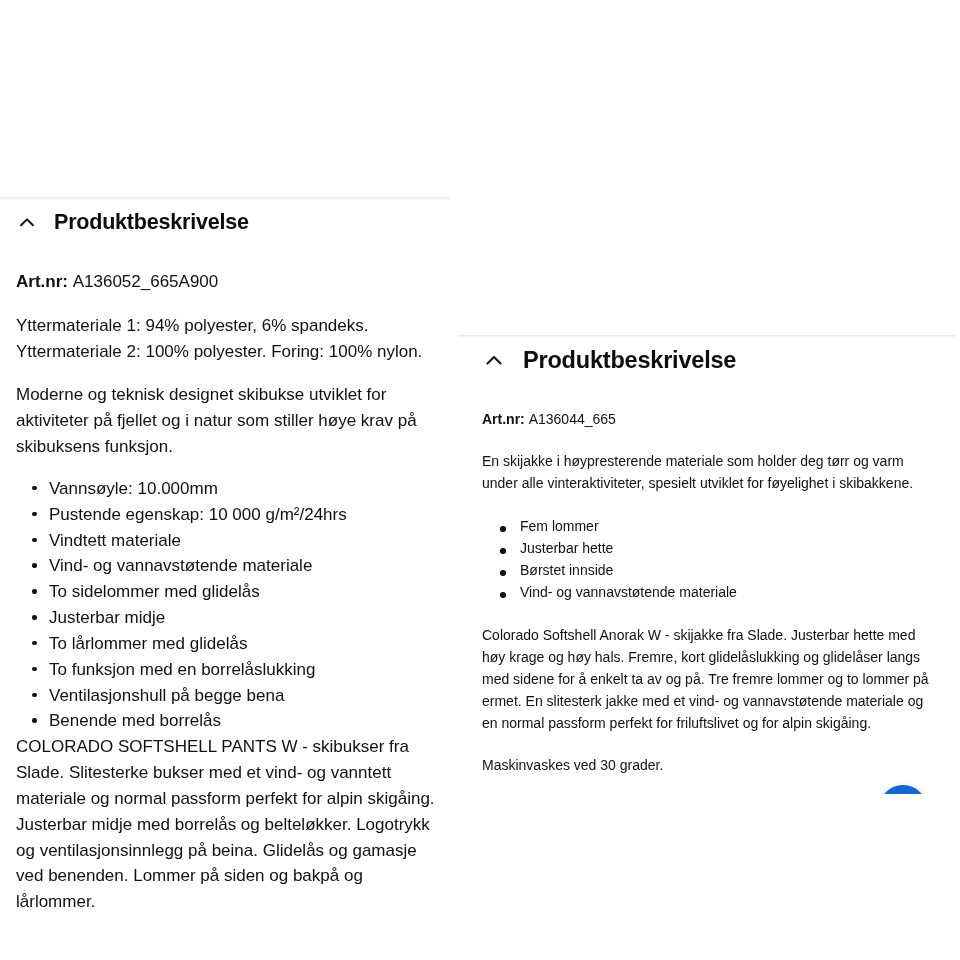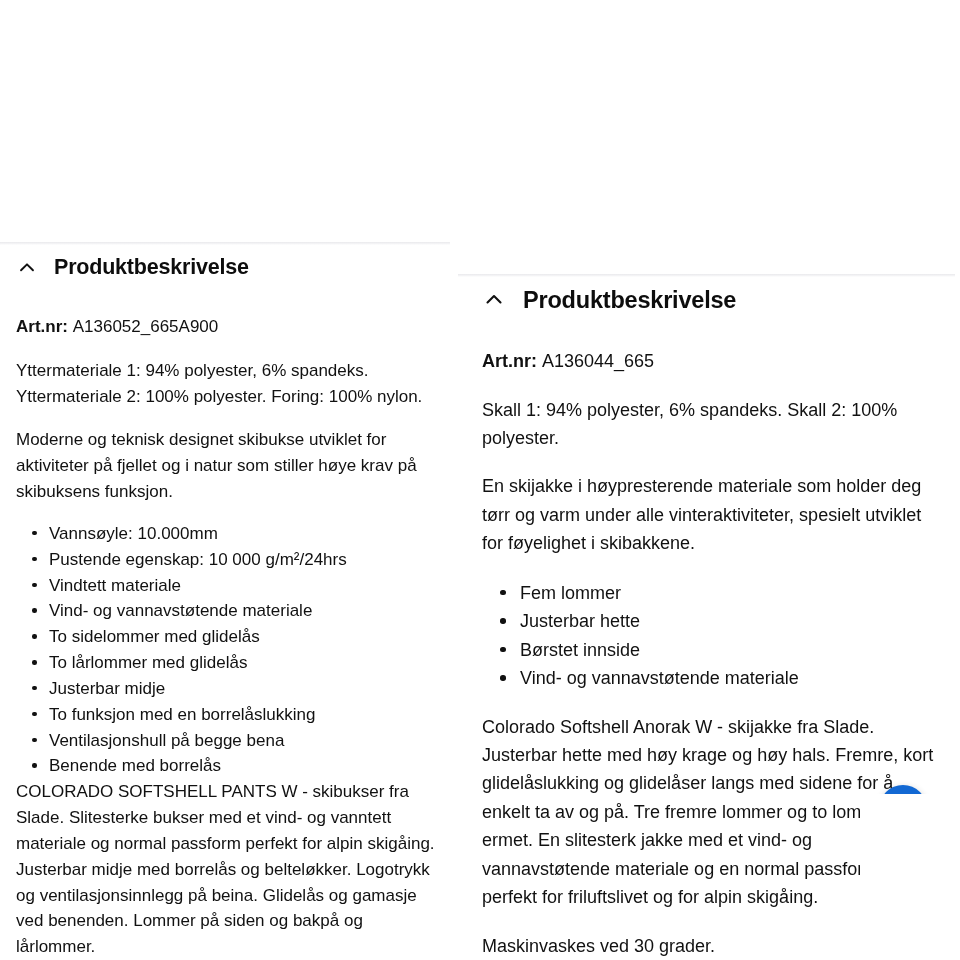--- a/index.html
+++ b/index.html
@@ -24,21 +24,21 @@
   }
 
   
   .panels {
     position: absolute;
     top: 0;
     left: 0;
     width: 960px;
     height: 960px;
     display: flex;
-    align-items: flex-end;
+    align-items: center;
   }
 
   .panel {
     position: relative;
     background: #ffffff;
     box-sizing: border-box;
   }
 
   .panel--left {
     width: 452px;
@@ -106,21 +106,21 @@
     box-sizing: border-box;
   }
   .panel--left .panel-body {
     padding: 0 6px 0 8px;
     font-size: 17px;
     line-height: 1.52;
     margin-top: 31px;
   }
   .panel--right .panel-body {
     padding: 0 10px 0 12px;
-    font-size: 18px;
+    font-size: 14px;
     line-height: 1.58;
     margin-top: 31px;
   }
 
   .artnr-line {
     margin: 0;
   }
   .artnr-label {
     font-weight: 700;
   }
@@ -218,22 +218,22 @@
         <p class="para">Yttermateriale 1: 94% polyester, 6% spandeks. Yttermateriale 2: 100% polyester. Foring: 100% nylon.</p>
 
         <p class="para">Moderne og teknisk designet skibukse utviklet for aktiviteter på fjellet og i natur som stiller høye krav på skibuksens funksjon.</p>
 
         <ul class="feature-list">
           <li>Vannsøyle: 10.000mm</li>
           <li>Pustende egenskap: 10 000 g/m²/24hrs</li>
           <li>Vindtett materiale</li>
           <li>Vind- og vannavstøtende materiale</li>
           <li>To sidelommer med glidelås</li>
+          <li>Justerbar midje</li>
           <li>To lårlommer med glidelås</li>
-          <li>Justerbar midje</li>
           <li>To funksjon med en borrelåslukking</li>
           <li>Ventilasjonshull på begge bena</li>
           <li>Benende med borrelås</li>
         </ul>
 
         <p class="para para--tight">COLORADO SOFTSHELL PANTS W - skibukser fra Slade. Slitesterke bukser med et vind- og vanntett materiale og normal passform perfekt for alpin skigåing. Justerbar midje med borrelås og belteløkker. Logotrykk og ventilasjonsinnlegg på beina. Glidelås og gamasje ved benenden. Lommer på siden og bakpå og lårlommer.</p>
 
       </div>
     </section>
 
@@ -248,21 +248,20 @@
         </span>
         <span class="accordion-title">Produktbeskrivelse</span>
       </div>
 
       <div class="panel-body">
 
         <p class="artnr-line">
           <span class="artnr-label">Art.nr:</span><span>&nbsp;</span><span class="artnr-value">A136044_665</span>
         </p>
 
-        <p class="para">Skall 1: 94% polyester, 6% spandeks. Skall 2: 100% polyester.</p>
 
         <p class="para">En skijakke i høypresterende materiale som holder deg tørr og varm under alle vinteraktiviteter, spesielt utviklet for føyelighet i skibakkene.</p>
 
         <ul class="feature-list">
           <li>Fem lommer</li>
           <li>Justerbar hette</li>
           <li>Børstet innside</li>
           <li>Vind- og vannavstøtende materiale</li>
         </ul>
 

